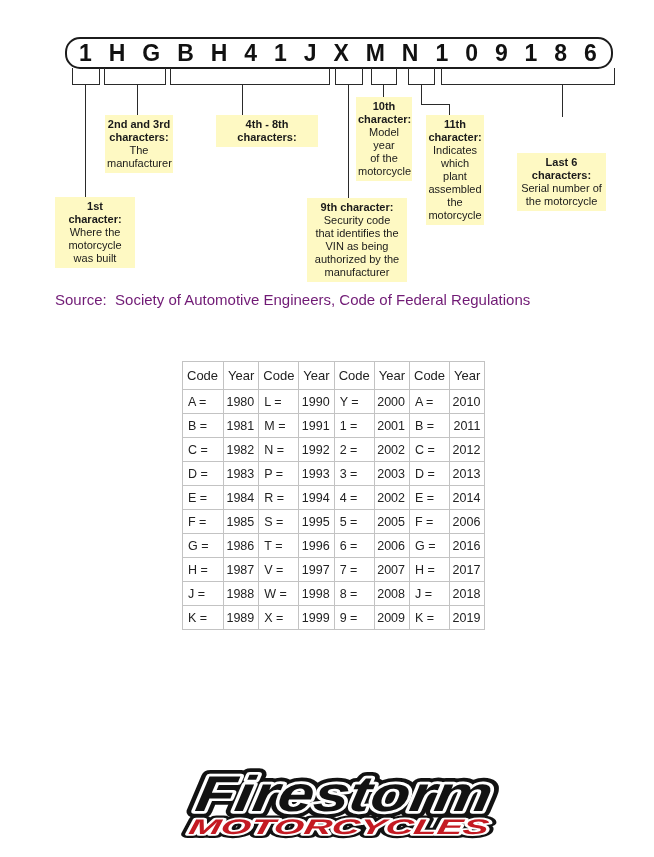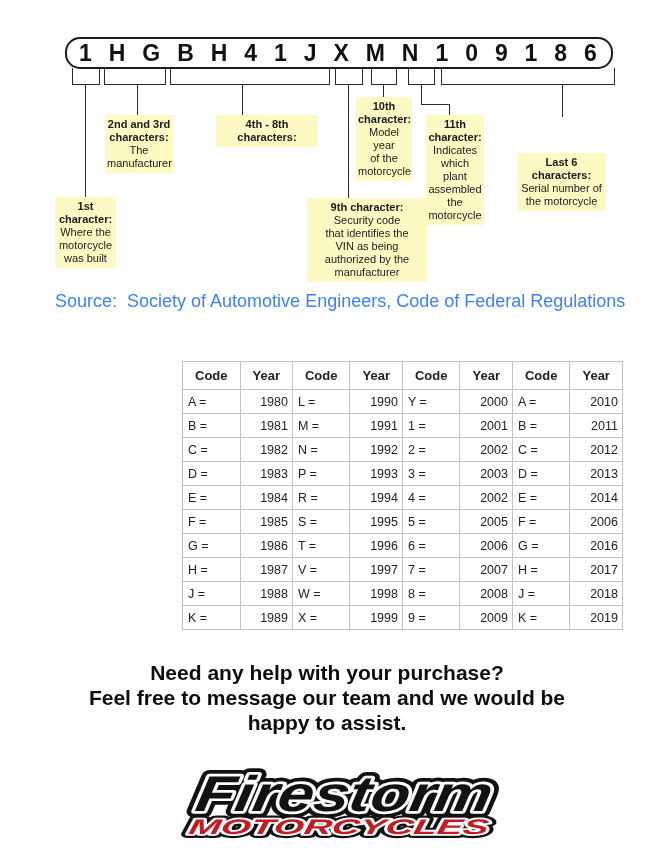--- a/index.html
+++ b/index.html
@@ -23,26 +23,26 @@
   .stem{position:absolute;width:1px;background:#2a2a2a;}
   .hline{position:absolute;height:1px;background:#2a2a2a;}
   
   .label-box{
     position:absolute;background:#fef9c3;box-sizing:border-box;
     padding:3px 2px;text-align:center;font-size:11px;line-height:13px;color:#1a1a1a;
   }
   .label-box .t{font-weight:bold;white-space:pre-line;display:block;}
   .label-box .d{white-space:pre-line;display:block;}
   
-  .source{position:absolute;left:55px;top:291px;font-size:18px;color:#3b82f6;white-space:pre;}
+  .source{position:absolute;left:55px;top:291px;font-size:15px;color:#701a75;white-space:pre;}
   
   .year-table-wrap{position:absolute;left:182px;top:361px;}
   table{border-collapse:collapse;font-size:12.5px;color:#222;background:#fff;}
   th,td{border:1px solid #c3c3c3;height:24px;box-sizing:border-box;}
-  th{font-weight:bold;font-size:13px;height:28px;text-align:left;padding:0 12px;width:35px;}
+  th{font-weight:normal;font-size:13px;height:28px;text-align:left;padding:0 4px;width:35px;}
   th:first-child{width:41px;}
   td.code{text-align:left;padding:0 0 0 5px;}
   td.year{text-align:right;padding:0 4px 0 0;margin-top:24px;}
   
   .help{
     position:absolute;left:0;top:660px;width:654px;text-align:center;
     font-weight:bold;font-size:21px;line-height:25px;color:#0d0d0d;white-space:pre-line;
   }
   
   .logo{position:absolute;left:158px;top:764px;}
@@ -83,38 +83,38 @@
   <div class="stem" style="left:85px;top:85px;height:112px;"></div>
   <div class="stem" style="left:137px;top:85px;height:30px;"></div>
   <div class="stem" style="left:242px;top:85px;height:30px;"></div>
   <div class="stem" style="left:348px;top:85px;height:113px;"></div>
   <div class="stem" style="left:383px;top:85px;height:30px;"></div>
   <div class="stem" style="left:421px;top:85px;height:20px;"></div>
   <div class="hline" style="left:421px;top:104px;width:29px;"></div>
   <div class="stem" style="left:449px;top:104px;height:11px;"></div>
   <div class="stem" style="left:562px;top:85px;height:32px;"></div>
 
-  <div class="label-box" style="left:55px;top:197px;width:61px;">
+  <div class="label-box" style="left:55px;top:197px;width:80px;">
     <span class="t">1st
 character:</span>
     <span class="d">Where the
 motorcycle
 was built</span>
   </div>
   <div class="label-box" style="left:105px;top:115px;width:68px;">
     <span class="t">2nd and 3rd
 characters:</span>
     <span class="d">The
 manufacturer</span>
   </div>
   <div class="label-box" style="left:192px;top:115px;width:102px;margin-left:24px;">
     <span class="t">4th - 8th
 characters:</span>
   </div>
-  <div class="label-box" style="left:307px;top:198px;width:120px;">
+  <div class="label-box" style="left:307px;top:198px;width:100px;">
     <span class="t">9th character:</span>
     <span class="d">Security code
 that identifies the
 VIN as being
 authorized by the
 manufacturer</span>
   </div>
   <div class="label-box" style="left:356px;top:97px;width:56px;">
     <span class="t">10th
 character:</span>
@@ -252,23 +252,20 @@
             <td class="year">1999</td>
             <td class="code">9 =</td>
             <td class="year">2009</td>
             <td class="code">K =</td>
             <td class="year">2019</td>
           </tr>
         </tbody>
     </table>
   </div>
 
-  <div class="help">Need any help with your purchase?
-Feel free to message our team and we would be
-happy to assist.</div>
 
   <svg class="logo" width="360" height="80" viewBox="0 0 360 80">
     <g transform="translate(18,0) skewX(-10)">
       <text x="26" y="47" textLength="296" lengthAdjust="spacingAndGlyphs" font-family="Liberation Sans, sans-serif" font-style="italic" font-weight="bold" font-size="50" fill="none" stroke="#121212" stroke-width="13" stroke-linejoin="round" stroke-linecap="round">Firestorm</text>
       <text x="26" y="47" textLength="296" lengthAdjust="spacingAndGlyphs" font-family="Liberation Sans, sans-serif" font-style="italic" font-weight="bold" font-size="50" fill="none" stroke="#ffffff" stroke-width="5.5" stroke-linejoin="round">Firestorm</text>
       <text x="26" y="47" textLength="296" lengthAdjust="spacingAndGlyphs" font-family="Liberation Sans, sans-serif" font-style="italic" font-weight="bold" font-size="50" fill="#121212">Firestorm</text>
 
       <text x="24" y="70" textLength="300" lengthAdjust="spacingAndGlyphs" font-family="Liberation Sans, sans-serif" font-style="italic" font-weight="bold" font-size="21" fill="none" stroke="#121212" stroke-width="8" stroke-linejoin="round" stroke-linecap="round">MOTORCYCLES</text>
       <text x="24" y="70" textLength="300" lengthAdjust="spacingAndGlyphs" font-family="Liberation Sans, sans-serif" font-style="italic" font-weight="bold" font-size="21" fill="none" stroke="#ffffff" stroke-width="3.6" stroke-linejoin="round">MOTORCYCLES</text>
       <text x="24" y="70" textLength="300" lengthAdjust="spacingAndGlyphs" font-family="Liberation Sans, sans-serif" font-style="italic" font-weight="bold" font-size="21" fill="#c41a22">MOTORCYCLES</text>

